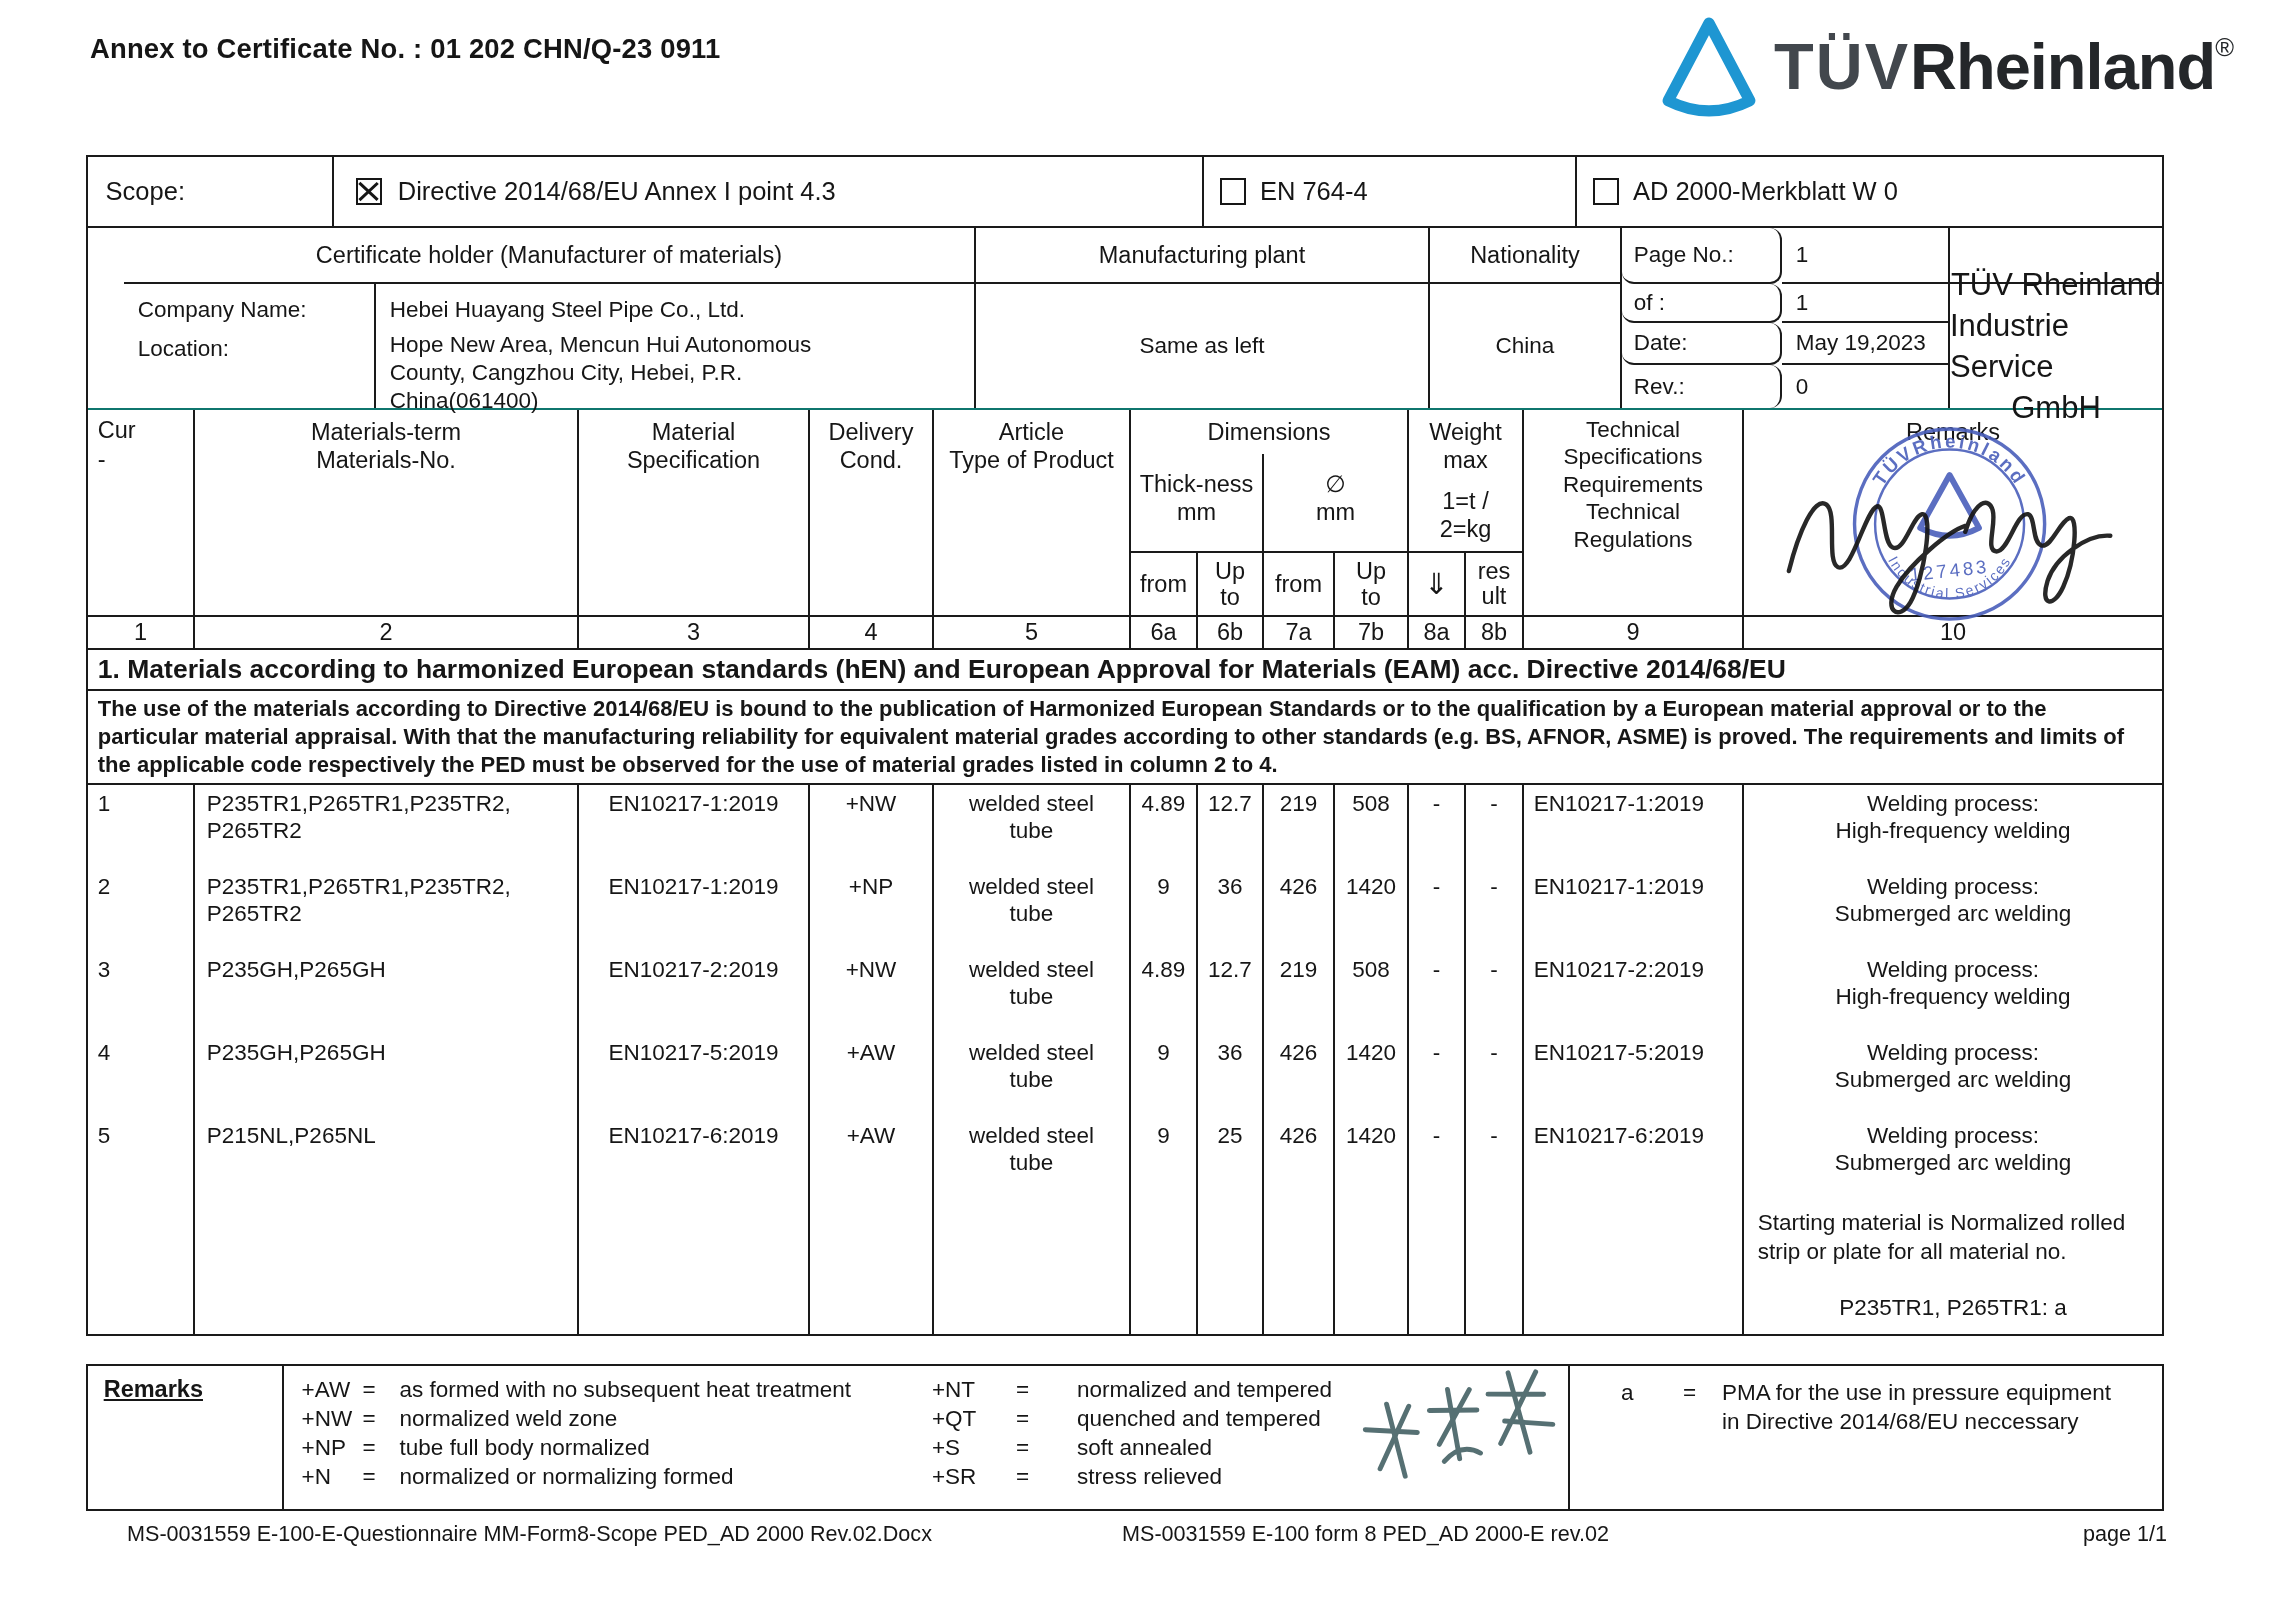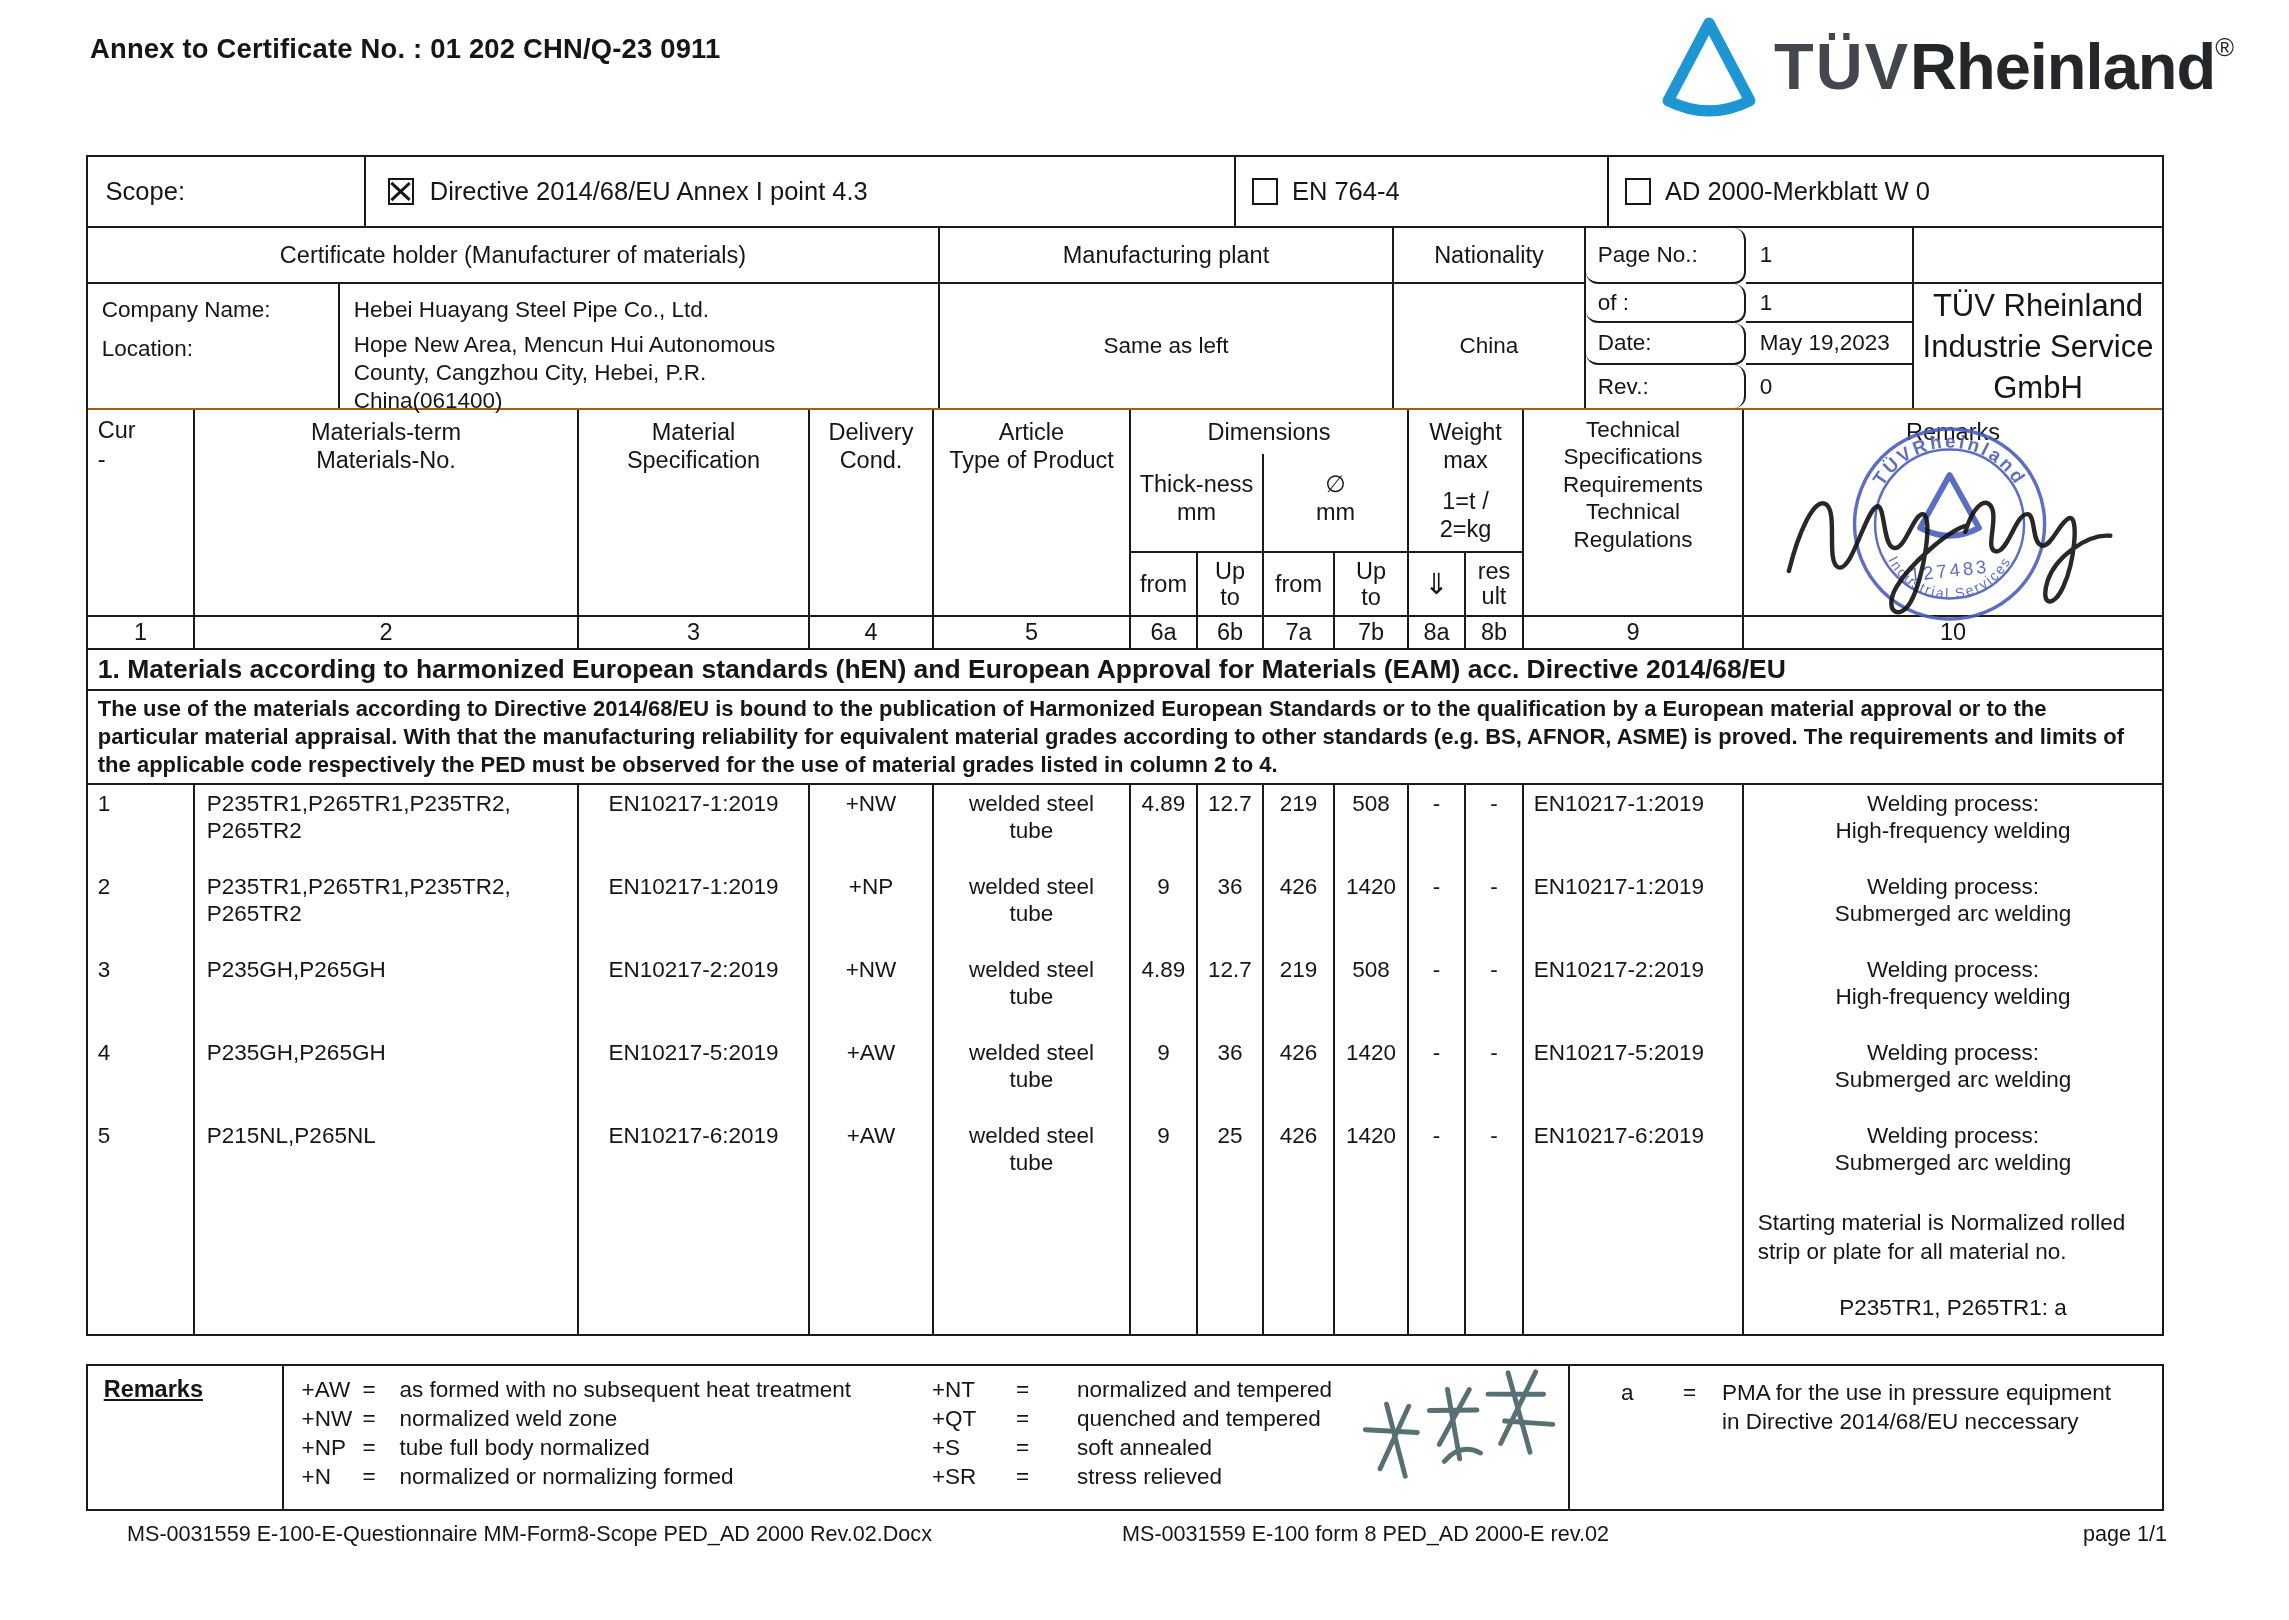--- a/index.html
+++ b/index.html
@@ -19,31 +19,31 @@
 
   
   .doc-table { position:absolute; left:86px; top:155px; width:2078px; border:2.9px solid #1a1a1a; background:#fff; }
   .br  { border-right:2px solid #1a1a1a; }
   .bb  { border-bottom:2px solid #1a1a1a; }
   .bb3 { border-bottom:2.9px solid #1a1a1a; }
 
   
   .scope-row { display:flex; height:71px; border-bottom:2px solid #1a1a1a; }
   .scope-row > div { display:flex; align-items:center; font-size:25.5px; }
-  .scope-label { width:278px; padding-left:17.6px; }
+  .scope-label { width:246px; padding-left:17.6px; }
   .scope-opt1 { width:870px; padding-left:21.6px; gap:15.7px; }
   .scope-opt2 { width:373px; padding-left:15.7px; gap:13.7px; }
   .scope-opt3 { flex:1; padding-left:15.7px; gap:13.7px; }
   .cb { width:26.5px; height:26.5px; border:2.9px solid #161616; position:relative; flex:none; background:#fff; }
   .cb.on::before, .cb.on::after { content:""; position:absolute; top:calc(50% - 2px); left:-6%; width:112%; height:2.9px; background:#161616; }
   .cb.on::before { transform:rotate(43deg); } .cb.on::after { transform:rotate(-43deg); }
 
   
   .cert-grid { display:grid; grid-template-columns:252px 600px 454px 192px 160px 168px 1fr;
-               grid-template-rows:56px 39px 42px 43px; border-bottom:2px solid #a16207; font-size:22.5px; }
+               grid-template-rows:56px 39px 42px 43px; border-bottom:2px solid #0f766e; font-size:22.5px;padding-left:36px; }
   .cg-head { display:flex; align-items:center; justify-content:center; font-size:23.5px; }
   .cg-lbl { padding:5.9px 0 0 13.7px; line-height:39px; }
   .cg-val { padding:5.9px 0 0 13.7px; line-height:28px; }
   .cg-val .company { height:41px; line-height:39px; }
   .cg-mid { display:flex; align-items:center; justify-content:center; }
   .pi-lbl { padding-left:11.8px; display:flex; align-items:center;border-radius:12px; }
   .pi-val { padding-left:13.7px; display:flex; align-items:center; }
   .org-cell { display:flex; flex-direction:column; justify-content:center; align-items:center; line-height:41px; font-size:31px; }
 
   

